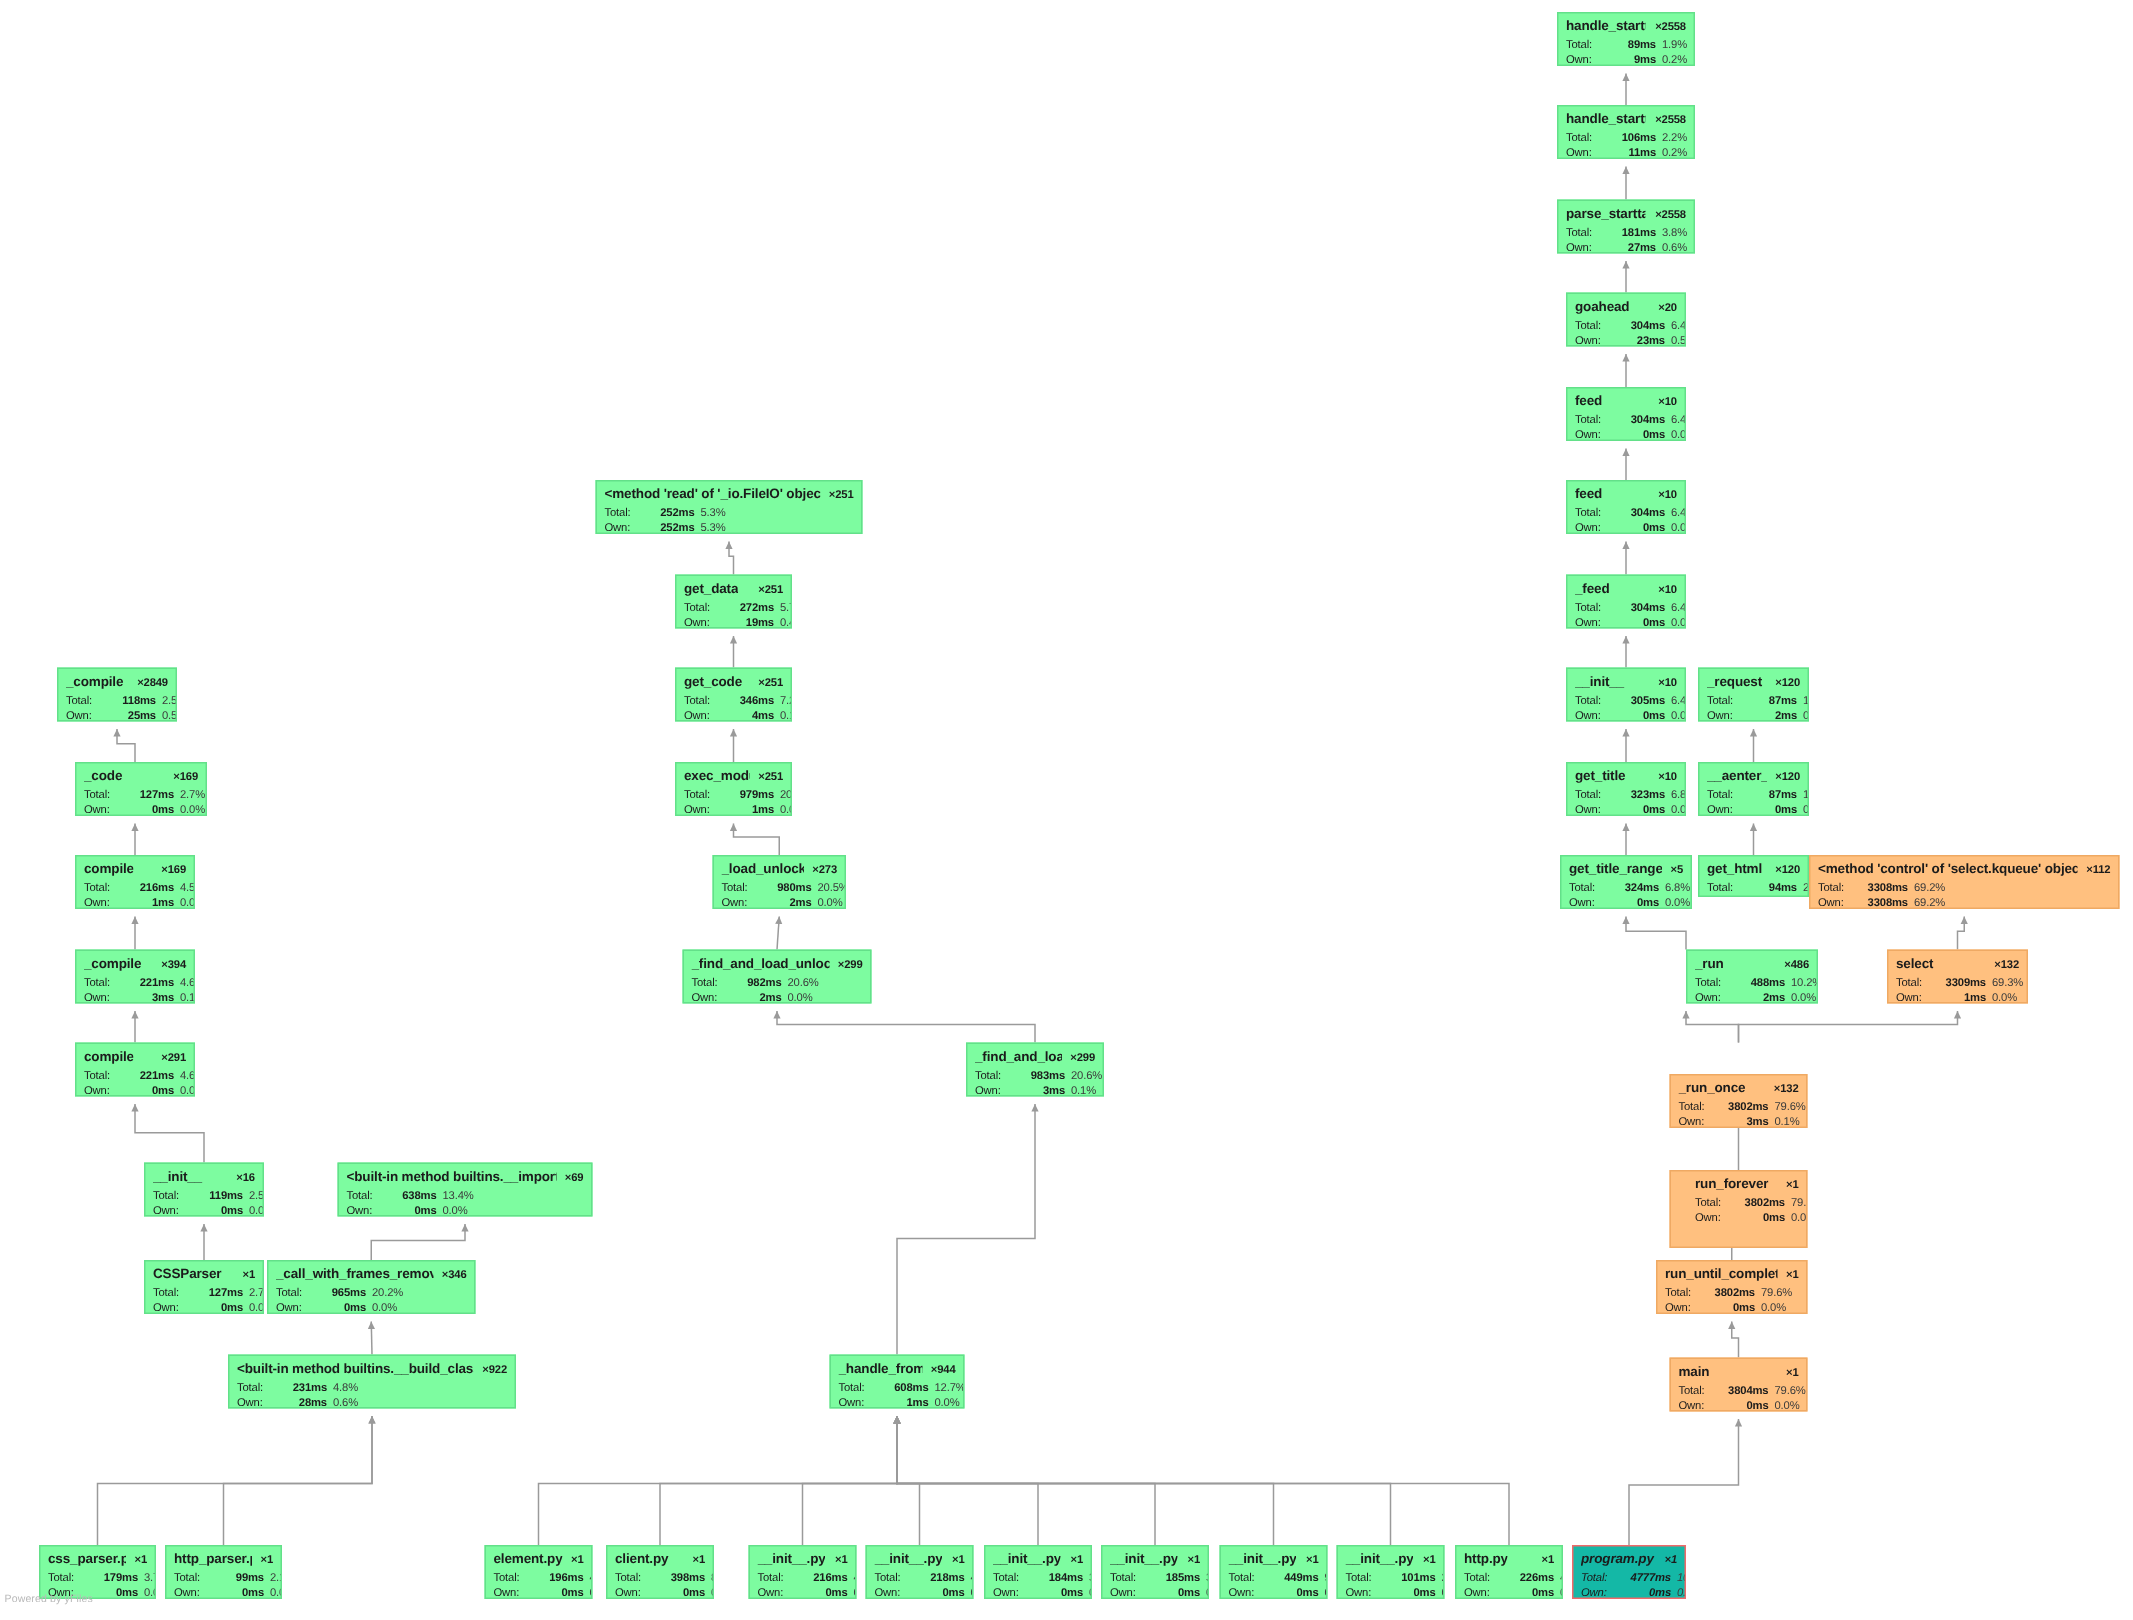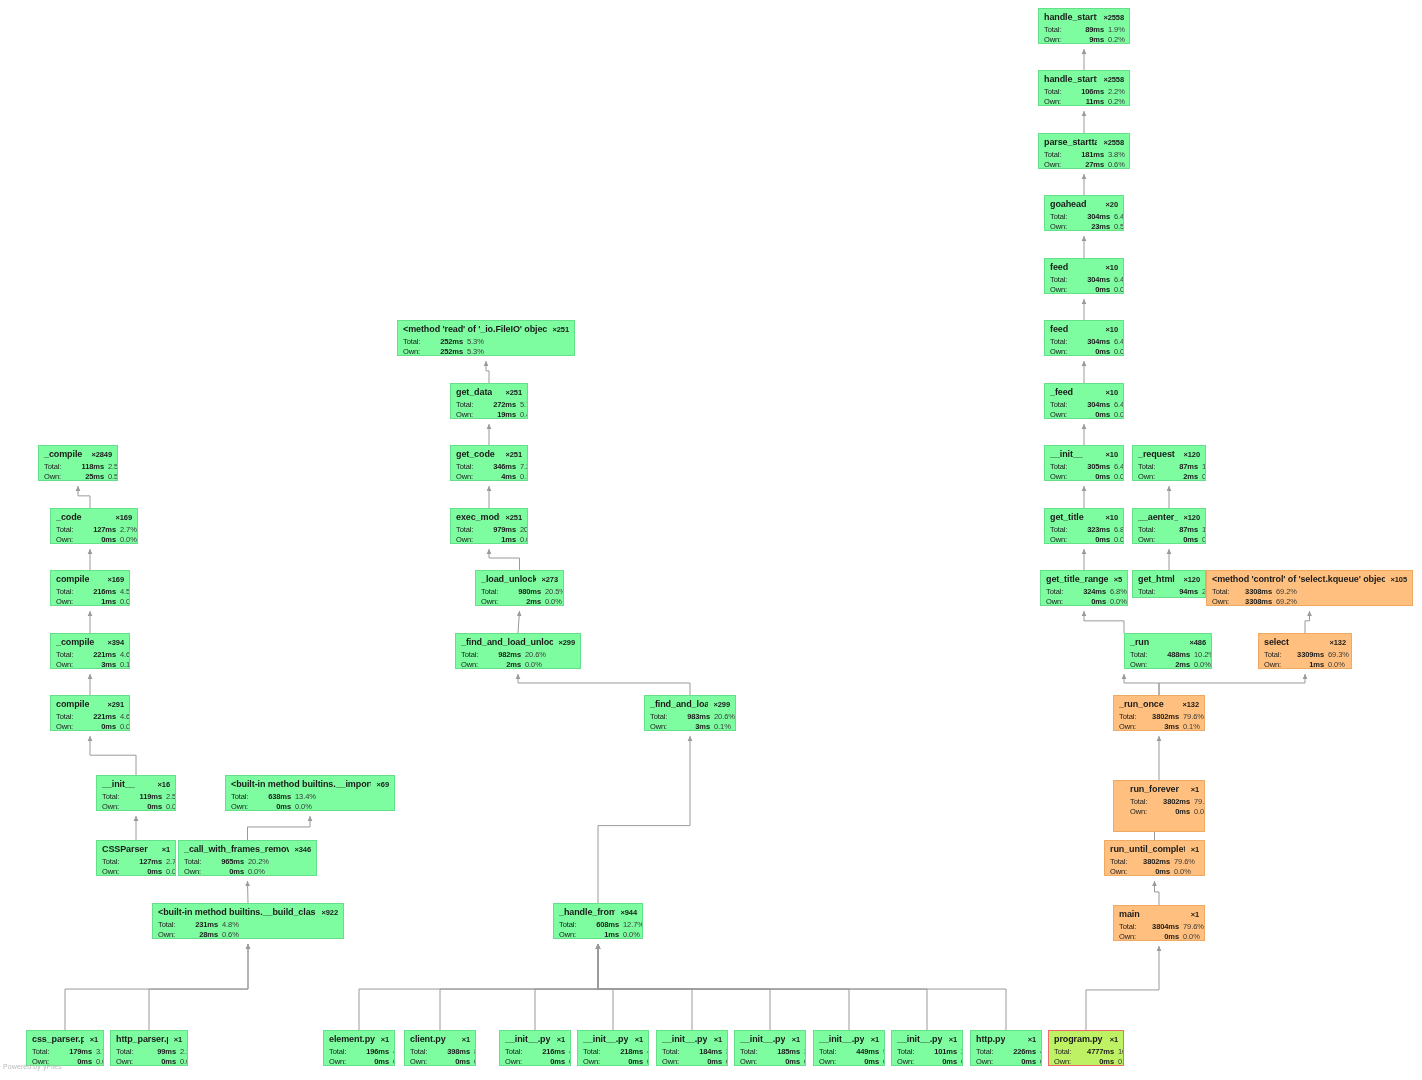--- a/index.html
+++ b/index.html
@@ -29,21 +29,21 @@
     border: 1px solid rgba(0,0,0,0.18);
     padding: 3px 5px 3px 5px;
     font-size: 8.5px;
     line-height: 10.5px;
     color: #1b1b1b;
     overflow: hidden;
     white-space: nowrap;
   }
   .node.green  { background: #7dfca0; border-color:#63e089; }
   .node.orange { background: #ffc07f; border-color:#efa963; }
-  .node.red    { background: #bef264; border-color:#ef6a6a; }
+  .node.red    { background: #14b8a6; border-color:#ef6a6a;font-style:italic; }
   .node .title-row {
     display: flex;
     justify-content: space-between;
     align-items: baseline;
     font-weight: bold;
     font-size: 9px;
     letter-spacing: -0.1px;
     margin-bottom: 1px;
   }
   .node .fn-name { overflow: hidden; text-overflow: clip; }
@@ -330,21 +330,21 @@
         </div>
         <div class="stat-row">
           <span class="stat-label">Own:</span>
           <span class="stat-val">0ms</span>
           <span class="stat-pct">0.0%</span>
         </div>
       </div>
       <div class="node orange" style="left: 1206px; top: 570px; width: 207px; height: 36px;">
         <div class="title-row">
           <span class="fn-name">&lt;method 'control' of 'select.kqueue' objects&gt;</span>
-          <span class="fn-calls">×105</span>
+          <span class="fn-calls">×112</span>
         </div>
         <div class="stat-row">
           <span class="stat-label">Total:</span>
           <span class="stat-val">3308ms</span>
           <span class="stat-pct">69.2%</span>
         </div>
         <div class="stat-row">
           <span class="stat-label">Own:</span>
           <span class="stat-val">3308ms</span>
           <span class="stat-pct">69.2%</span>
@@ -375,21 +375,21 @@
           <span class="stat-label">Total:</span>
           <span class="stat-val">3309ms</span>
           <span class="stat-pct">69.3%</span>
         </div>
         <div class="stat-row">
           <span class="stat-label">Own:</span>
           <span class="stat-val">1ms</span>
           <span class="stat-pct">0.0%</span>
         </div>
       </div>
-      <div class="node orange" style="left: 1113px; top: 695px; width: 92px; height: 36px;">
+      <div class="node orange" style="left: 1113px; top: 716px; width: 92px; height: 36px;">
         <div class="title-row">
           <span class="fn-name">_run_once</span>
           <span class="fn-calls">×132</span>
         </div>
         <div class="stat-row">
           <span class="stat-label">Total:</span>
           <span class="stat-val">3802ms</span>
           <span class="stat-pct">79.6%</span>
         </div>
         <div class="stat-row">

